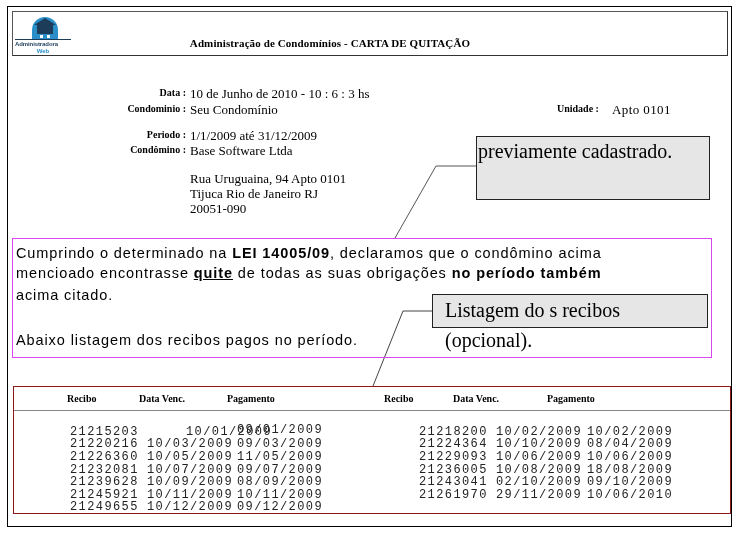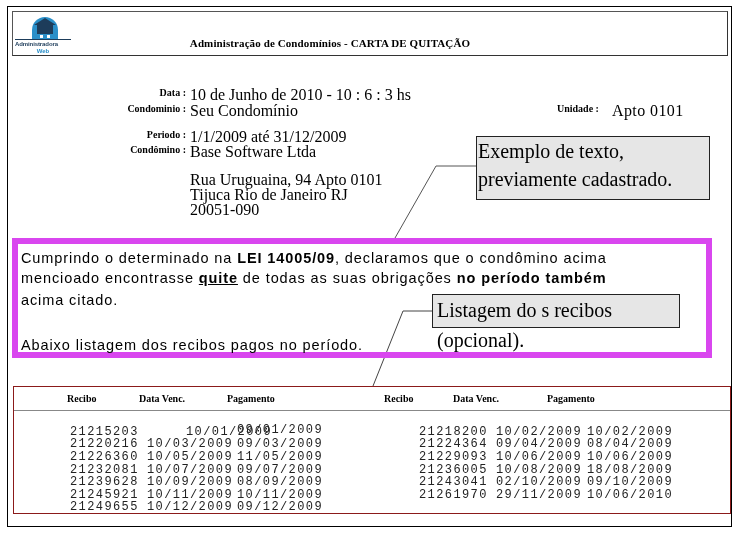--- a/index.html
+++ b/index.html
@@ -18,27 +18,27 @@
   .logo .win { position:absolute; top:12px; width:3px; height:3px; background:#fff; }
   .logo .bar { position:absolute; left:0; top:25px; width:56px; height:1px; background:#1d3c5a; }
   .logo .t1 { position:absolute; left:0; top:27px; width:56px; font-family:"Liberation Sans", sans-serif;
               font-size:6px; font-weight:bold; color:#1d3c5a; letter-spacing:-0.1px; white-space:nowrap; }
   .logo .t2 { position:absolute; left:0; top:34px; width:56px; text-align:center; font-family:"Liberation Sans", sans-serif;
               font-size:6px; font-weight:bold; color:#2a8fc9; }
   .title { position:absolute; left:0; top:25px; width:100%; text-align:center;
            font-size:11px; font-weight:bold; letter-spacing:0.1px; }
   .title span { position:relative; left:-40px; }
   .lbl { position:absolute; font-size:10px; font-weight:bold; text-align:right; white-space:nowrap; }
-  .val { position:absolute; font-size:16px; white-space:nowrap; }
+  .val { position:absolute; font-size:13px; white-space:nowrap; }
   .callout { position:absolute; background:#e6e6e6; border:1px solid #222; box-sizing:border-box;
              font-family:"Liberation Serif", serif; color:#000; }
   .callout1 { left:476px; top:136px; width:234px; height:64px; font-size:20px; line-height:28px; padding:0 0 0 1px; }
-  .callout2 { left:432px; top:294px; width:248px; height:34px; font-size:20px; line-height:30px; padding:0 0 0 4px; }
+  .callout2 { left:432px; top:294px; width:276px; height:34px; font-size:20px; line-height:30px; padding:0 0 0 12px; }
   .textbox { position:absolute; left:12px; top:238px; width:700px; height:120px;
-             border:6px solid #d946ef; box-sizing:border-box; }
+             border:1px solid #d946ef; box-sizing:border-box; }
   .textbox p { margin:0; position:absolute; left:3px; font-family:"Liberation Sans", sans-serif;
                font-size:14.5px; letter-spacing:0.9px; line-height:20px; white-space:nowrap; }
   .textbox b { font-weight:bold; }
   .textbox u { font-weight:bold; }
   .listbox { position:absolute; left:13px; top:386px; width:718px; height:128px;
              border:1px solid #8b1a1a; box-sizing:border-box; }
   .listbox .hdrline { position:absolute; left:0; top:23px; width:100%; height:1px; background:#888; }
   .th { position:absolute; top:6px; font-size:10px; font-weight:bold; white-space:nowrap; }
   .td { position:absolute; font-family:"Liberation Mono", monospace; font-size:12px; letter-spacing:1.4px;
         color:#222; white-space:nowrap; }
@@ -89,21 +89,20 @@
 </svg>
 
 <div class="textbox">
   <p style="top:4px;"><span>Cumprindo o determinado na </span><b>LEI 14005/09</b><span>, declaramos que o condômino acima</span></p>
   <p style="top:46px;"><span>acima citado.</span></p>
   <p style="top:24px;"><span>mencioado encontrasse </span><u>quite</u><span> de todas as suas obrigações </span><b>no período também</b></p>
   <p style="top:91px;"><span>Abaixo listagem dos recibos pagos no período.</span></p>
 </div>
 
 <div class="callout callout1">
-  <div>Exemplo de texto,</div>
   <div>previamente cadastrado.</div>
 </div>
 
 <div class="listbox">
   <div class="th" style="left:53px;">Recibo</div>
   <div class="th" style="left:125px;">Data Venc.</div>
   <div class="th" style="left:213px;">Pagamento</div>
   <div class="th" style="left:370px;">Recibo</div>
   <div class="th" style="left:439px;">Data Venc.</div>
   <div class="th" style="left:533px;">Pagamento</div>
@@ -135,21 +134,21 @@
 
   <div class="td" style="left:56px; top:113px;">21249655</div>
   <div class="td" style="left:133px; top:113px;">10/12/2009</div>
   <div class="td" style="left:223px; top:113px;">09/12/2009</div>
 
   <div class="td" style="left:405px; top:38px;">21218200</div>
   <div class="td" style="left:482px; top:38px;">10/02/2009</div>
   <div class="td" style="left:573px; top:38px;">10/02/2009</div>
 
   <div class="td" style="left:405px; top:50px;">21224364</div>
-  <div class="td" style="left:482px; top:50px;">09/04/2009</div>
+  <div class="td" style="left:482px; top:50px;">10/10/2009</div>
   <div class="td" style="left:573px; top:50px;">08/04/2009</div>
 
   <div class="td" style="left:405px; top:63px;">21229093</div>
   <div class="td" style="left:482px; top:63px;">10/06/2009</div>
   <div class="td" style="left:573px; top:63px;">10/06/2009</div>
 
   <div class="td" style="left:405px; top:76px;">21236005</div>
   <div class="td" style="left:482px; top:76px;">10/08/2009</div>
   <div class="td" style="left:573px; top:76px;">18/08/2009</div>
 

